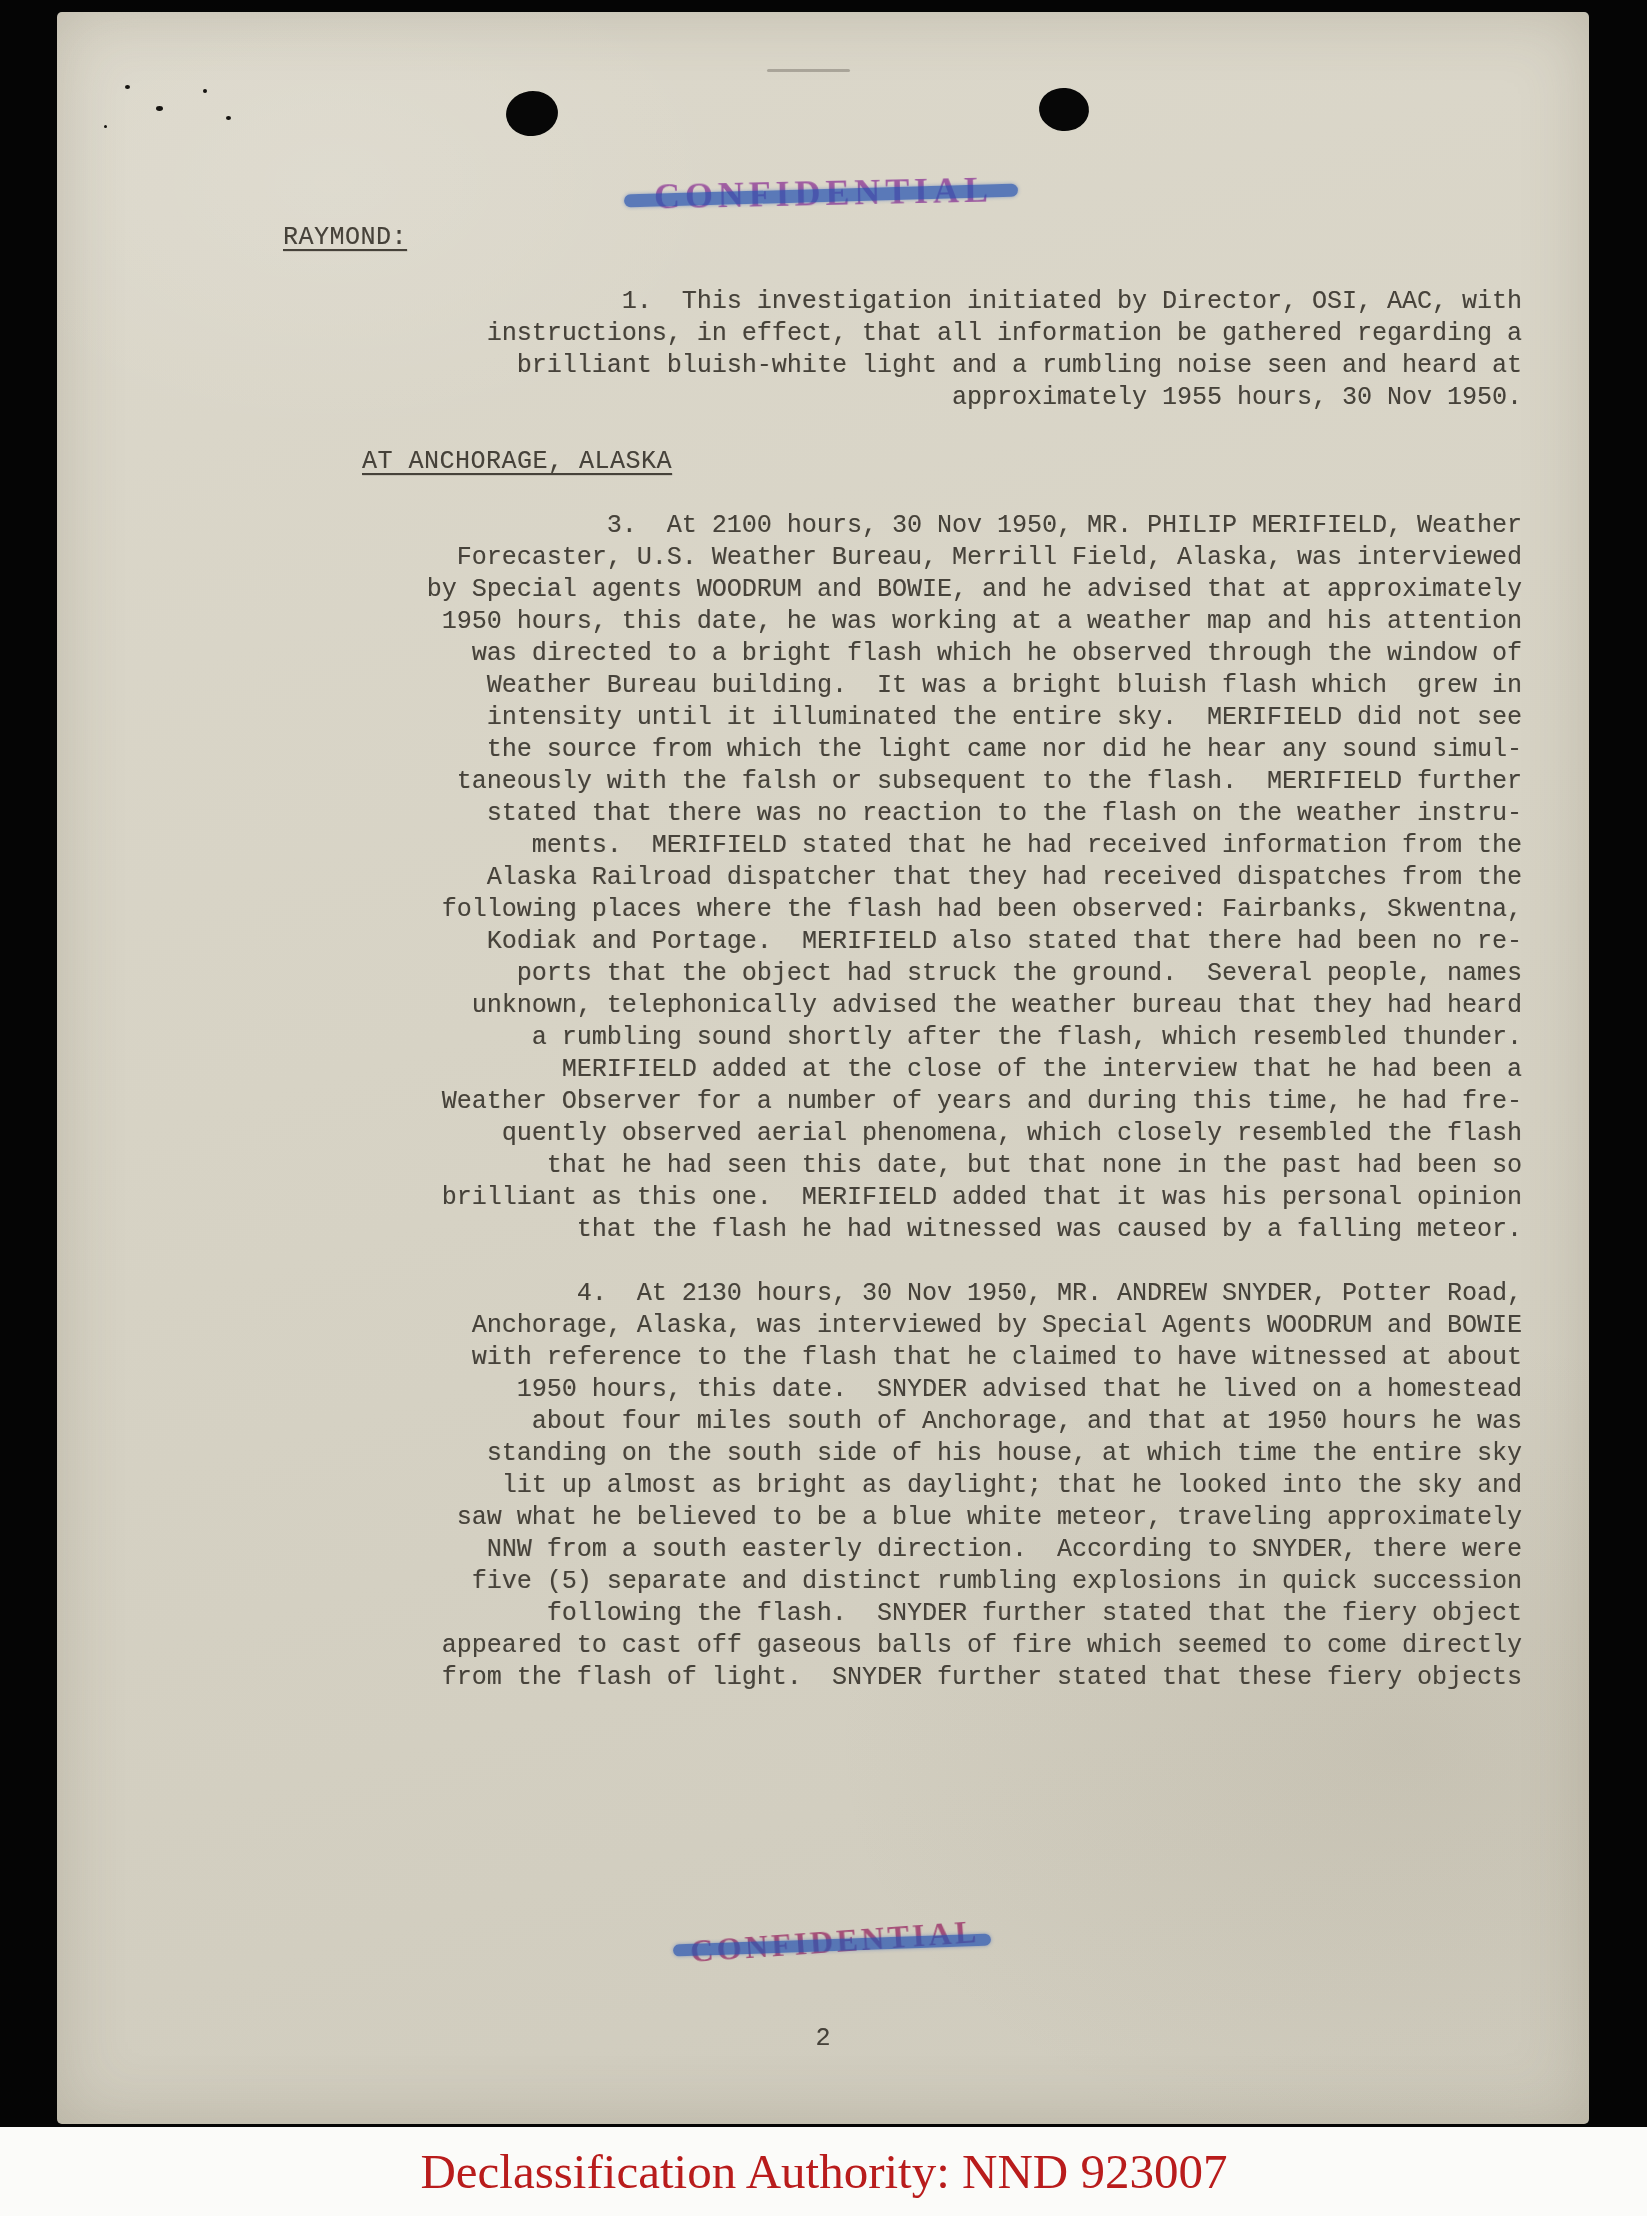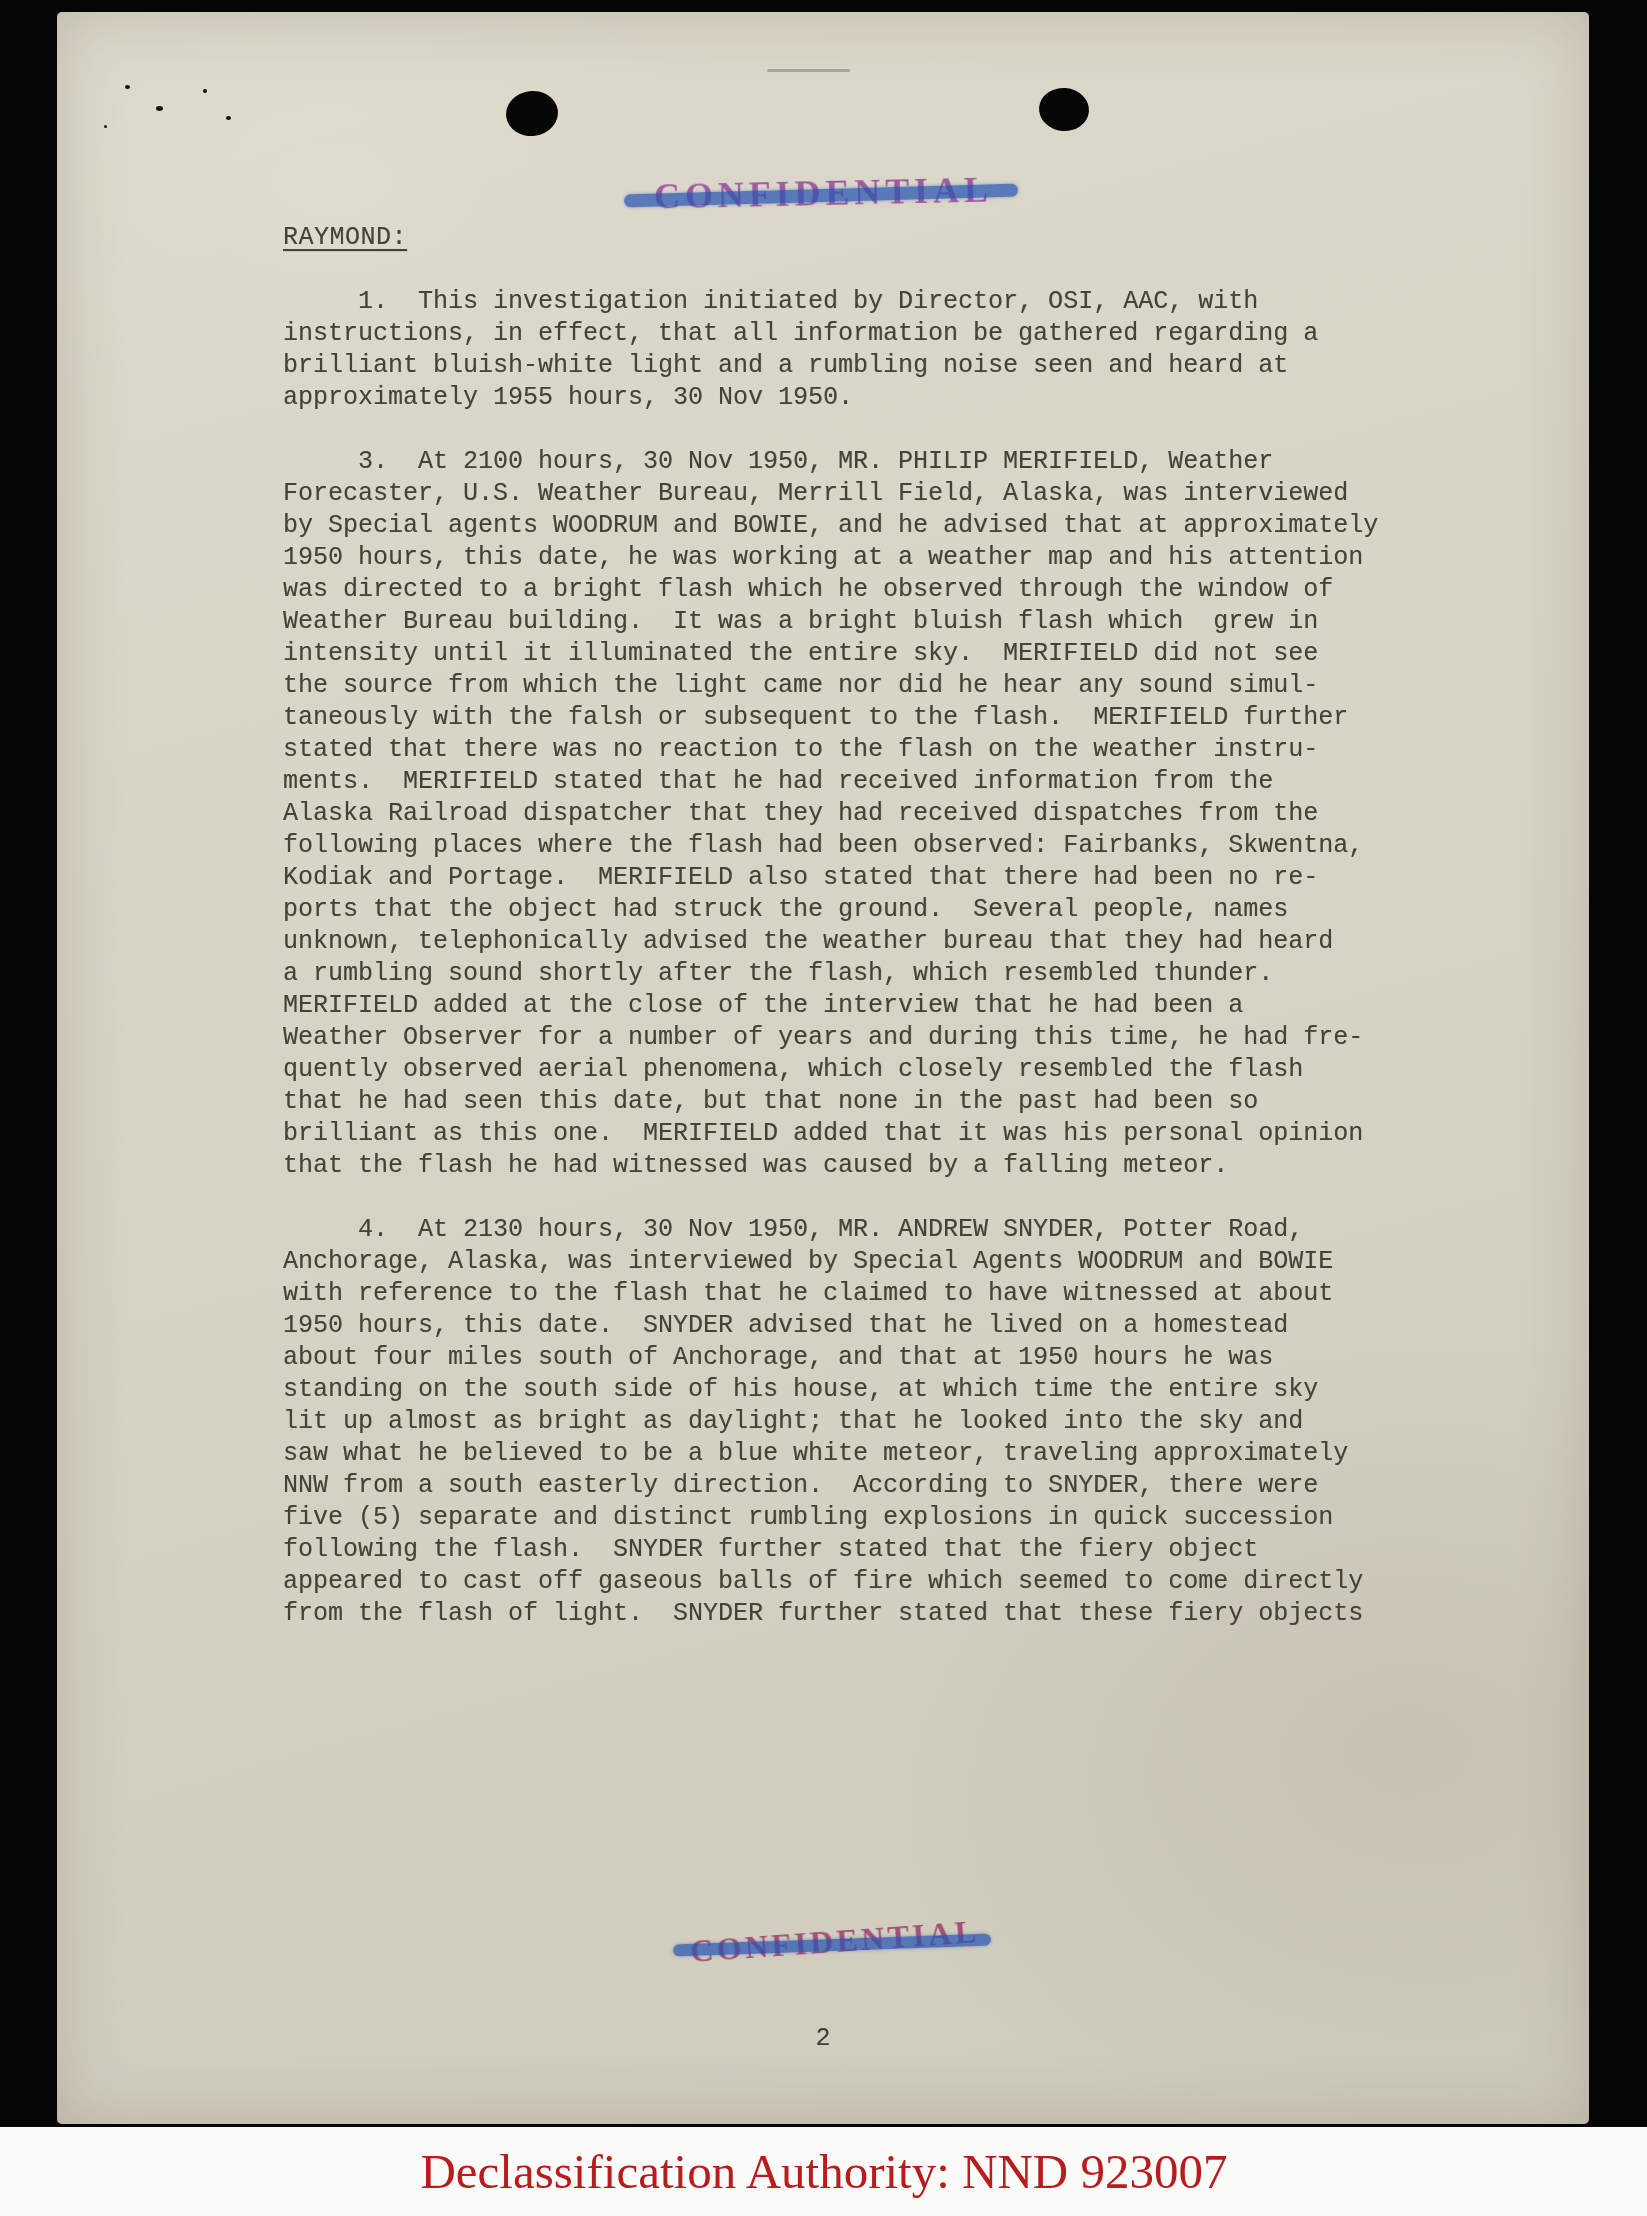--- a/index.html
+++ b/index.html
@@ -28,21 +28,21 @@
   .speck-4 { left:169px; top:104px; width:5.4px; height:4.4px; }
   .speck-5 { left:47px;  top:113px; width:3.4px;  height:3.4px; }
   .smudge  { position:absolute; left:710px; top:57px; width:83px; height:3.4px;
              background:rgba(80,75,65,0.35); border-radius:2px; }
 
   .content {
     position:absolute; left:226px; top:210px; width:1239px;
     color:#46423a; font-size:25px; line-height:32px;
     text-shadow:0.3px 0.4px 0.3px rgba(70,64,55,0.35);
   }
-  .para { font-family:inherit; white-space:pre; margin-top:32px; }
+  .para { font-family:inherit; white-space:pre; margin-top:32px;text-align:right; }
   .heading {
     text-decoration:underline; text-underline-offset:4.9px; text-decoration-thickness:1.5px;
     letter-spacing:0.5px;
   }
   .section-heading { margin-top:32px; margin-left:79px; }
 
   .stamp {
     position:absolute; text-align:center;
     font-family:"Liberation Serif","DejaVu Serif",serif; font-weight:bold;
   }
@@ -97,20 +97,21 @@
       <span class="stamp-text">CONFIDENTIAL</span>
       <span class="marker"></span>
     </div>
 
     <div class="content">
       <div class="heading">RAYMOND:</div>
       <pre class="para">     1.  This investigation initiated by Director, OSI, AAC, with
 instructions, in effect, that all information be gathered regarding a
 brilliant bluish-white light and a rumbling noise seen and heard at
 approximately 1955 hours, 30 Nov 1950.</pre>
+      <div class="heading section-heading">AT ANCHORAGE, ALASKA</div>
       <pre class="para">     3.  At 2100 hours, 30 Nov 1950, MR. PHILIP MERIFIELD, Weather
 Forecaster, U.S. Weather Bureau, Merrill Field, Alaska, was interviewed
 by Special agents WOODRUM and BOWIE, and he advised that at approximately
 1950 hours, this date, he was working at a weather map and his attention
 was directed to a bright flash which he observed through the window of
 Weather Bureau building.  It was a bright bluish flash which  grew in
 intensity until it illuminated the entire sky.  MERIFIELD did not see
 the source from which the light came nor did he hear any sound simul-
 taneously with the falsh or subsequent to the flash.  MERIFIELD further
 stated that there was no reaction to the flash on the weather instru-

